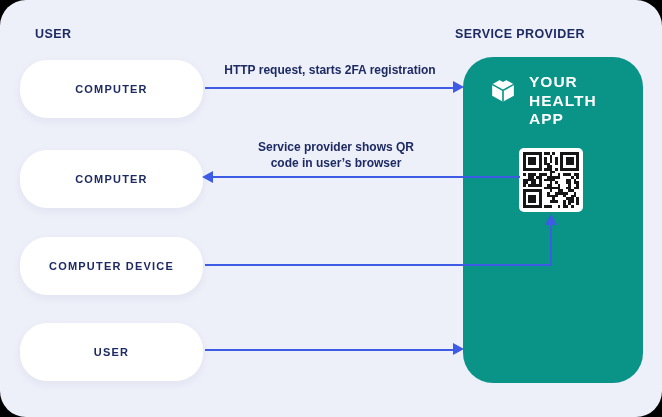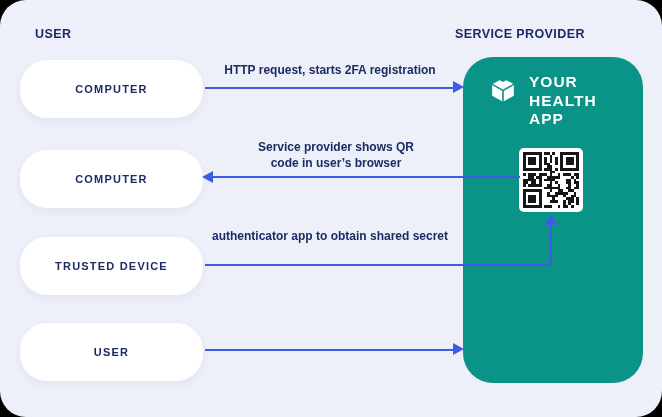--- a/index.html
+++ b/index.html
@@ -66,21 +66,21 @@
   <div class="col-header left">USER</div>
   <div class="col-header right">SERVICE PROVIDER</div>
 
   <div class="actor computer">
     <span>COMPUTER</span>
   </div>
   <div class="actor browser">
     <span>COMPUTER</span>
   </div>
   <div class="actor trusted">
-    <span>TRUSTED DEVICE</span>
+    <span>COMPUTER DEVICE</span>
   </div>
   <div class="actor user">
     <span>USER</span>
   </div>
 
   <div class="panel">
     <div class="brand">
       <svg class="cube" width="26" height="26" viewBox="0 0 24 24">
         <path fill="#ffffff" d="M12 1.2 L22 6.8 V17.2 L12 22.8 L2 17.2 V6.8 Z"></path>
         <path fill="none" stroke="#0A9488" stroke-width="1.5" d="M2 6.8 L12 12.4 L22 6.8 M12 12.4 V22.8"></path>
@@ -106,21 +106,20 @@
   <div class="head right a1-head"></div>
 
   <div class="flow-label label-2">
     <div>Service provider shows QR</div>
     <div>code in user’s browser</div>
   </div>
   <div class="head left a2-head"></div>
   <div class="h-line a2-line"></div>
 
   <div class="flow-label label-3">
-    <div>authenticator app to obtain shared secret</div>
   </div>
   <div class="h-line a3-hline"></div>
   <div class="v-line a3-vline"></div>
   <div class="head up a3-head"></div>
 
   <div class="h-line a4-line"></div>
   <div class="head right a4-head"></div>
 
 </div>
 

